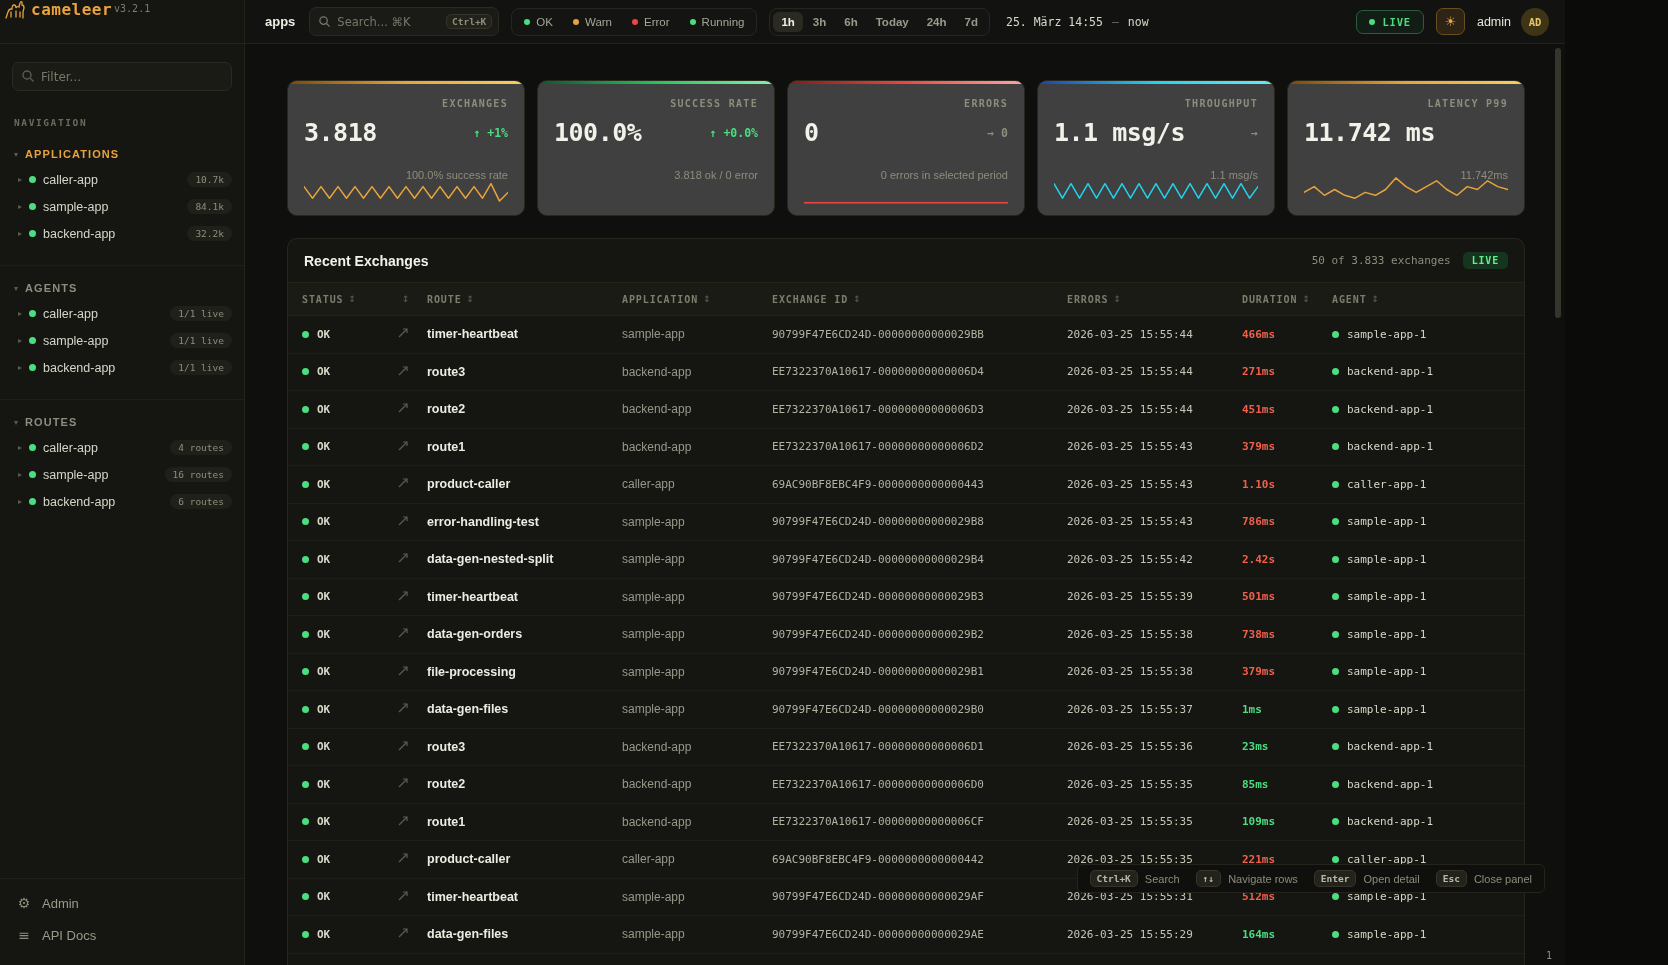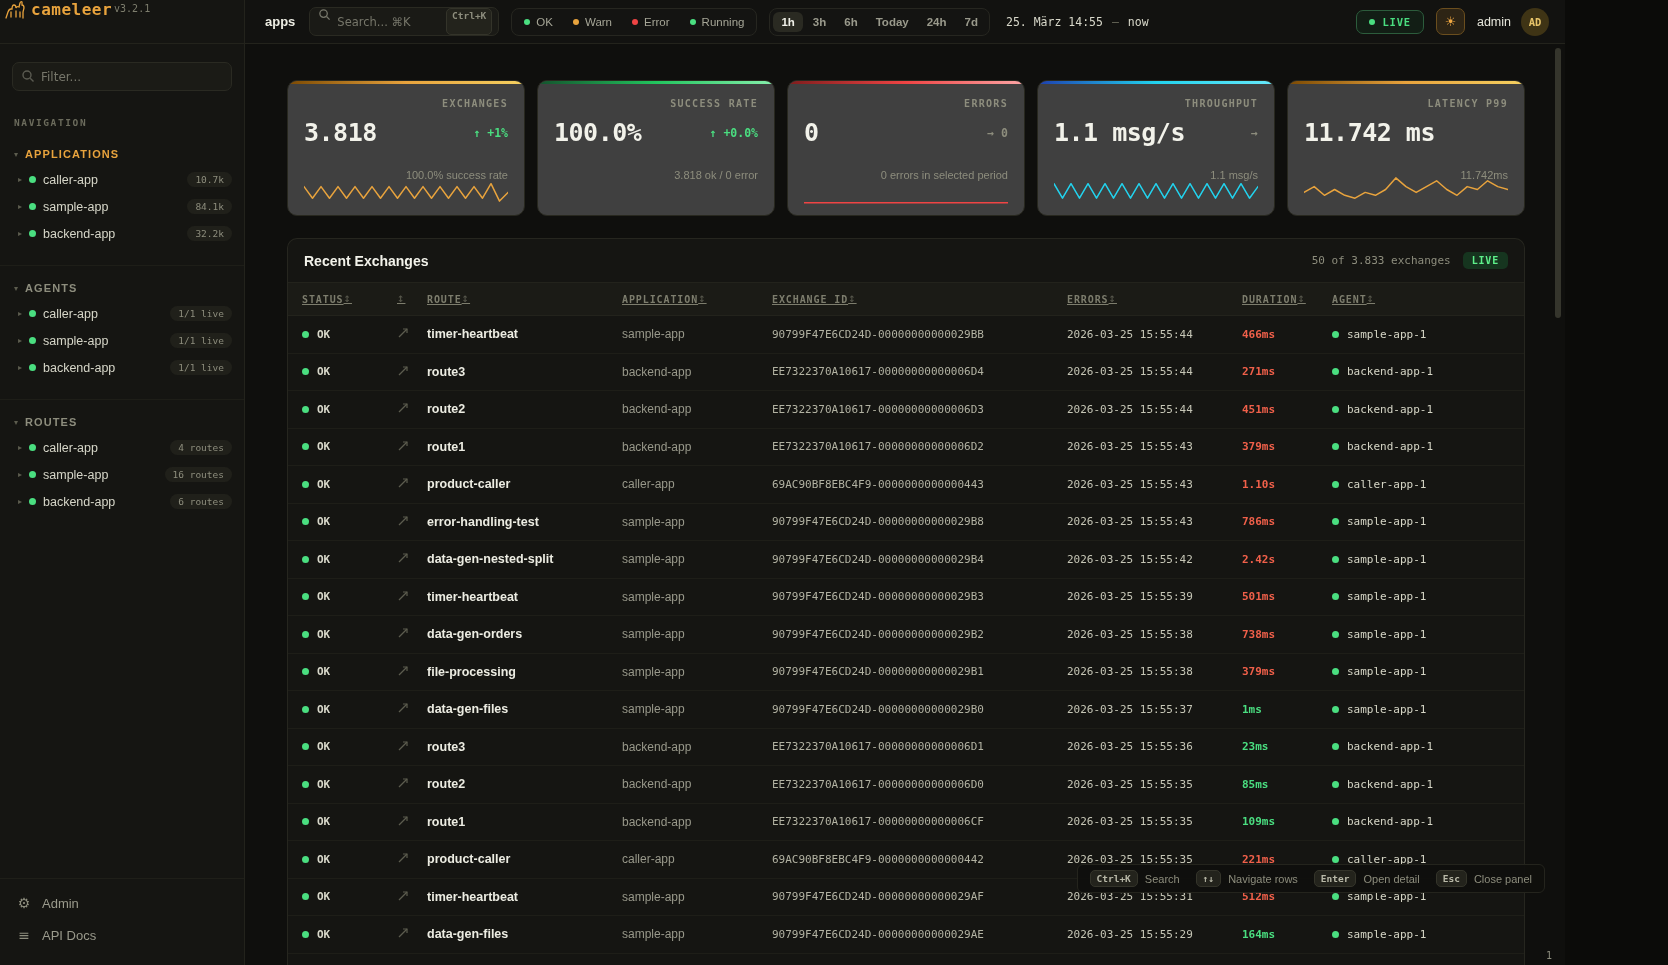--- a/index.html
+++ b/index.html
@@ -28,21 +28,21 @@
   .nav-badge { font:9.5px "DejaVu Sans Mono",monospace; color:#8d8d7d; background:#20201a; border-radius:9px; padding:2px 8px; }
   .dot { width:7px; height:7px; border-radius:50%; background:#4ade80; flex-shrink:0; }
   .side-footer { margin-top:auto; border-top:1px solid #1f1f19; padding:8px 0 14px; }
   .footer-item { display:flex; align-items:center; gap:10px; padding:8px 16px; color:#9a9a8c; font:13px "Liberation Sans",sans-serif; cursor:pointer; }
   .f-icon { font-family:"DejaVu Sans",sans-serif; font-size:14px; color:#8d8d7d; width:16px; text-align:center; }
 
   
   .main { flex:1; display:flex; flex-direction:column; min-width:0; }
   .topbar { height:44px; background:#121210; border-bottom:1px solid #23231c; display:flex; align-items:center; padding:0 16px 0 20px; }
   .context { font:700 13px "Liberation Sans",sans-serif; color:#ecece2; }
-  .searchbox { margin-left:14px; width:190px; height:29px; background:#1a1a16; border:1px solid #2a2a22; border-radius:7px; display:flex; padding:0 6px 0 8px; gap:6px; }
+  .searchbox { margin-left:14px; width:190px; height:29px; background:#1a1a16; border:1px solid #2a2a22; border-radius:7px; display:flex; align-items:center; padding:0 6px 0 8px; gap:6px; }
   .searchbox input { flex:1; min-width:0; background:transparent; border:none; outline:none; color:#c8c8ba; font:11.5px "DejaVu Sans",sans-serif; }
   .searchbox input::placeholder { color:#76766a; }
   .kbd { background:#23231c; border:1px solid #34342a; border-radius:5px; padding:2px 6px; font:600 9.5px "DejaVu Sans Mono",monospace; color:#b9b9a8; white-space:nowrap; }
   .kbd.sm { padding:1px 5px; color:#8d8d7d; }
   .seg { display:flex; align-items:center; gap:2px; padding:3px; border:1px solid #262620; border-radius:8px; margin-left:12px; background:#141412; }
   .filter-btn { display:flex; align-items:center; gap:6px; padding:4px 9px; background:transparent; border:none; border-radius:6px; font:11.5px "Liberation Sans",sans-serif; color:#a5a596; cursor:pointer; }
   .fdot { width:6px; height:6px; border-radius:50%; }
   .dot-green { background:#4ade80; }
   .dot-amber { background:#e8a33d; }
   .dot-red { background:#ef4444; }
@@ -76,21 +76,21 @@
   .card-spark { position:absolute; left:16px; right:16px; bottom:9px; height:34px; }
 
   
   .panel { margin-top:22px; background:#151512; border:1px solid #26261f; border-radius:10px 10px 0 0; border-bottom:none; flex:1; min-height:0; overflow:hidden; display:flex; flex-direction:column; }
   .panel-header { display:flex; align-items:center; padding:13px 16px; flex-shrink:0; }
   .panel-title { flex:1; font:700 14px "Liberation Sans",sans-serif; color:#f2f2ea; }
   .panel-meta { font:11px "DejaVu Sans Mono",monospace; color:#8d8d7d; margin-right:12px; }
   .live-badge { background:#16351f; color:#5ef08a; font:700 10px "DejaVu Sans Mono",monospace; padding:3px 9px; border-radius:5px; letter-spacing:0.8px; }
   .thead, .tr { display:grid; grid-template-columns:95px 30px 195px 150px 295px 175px 90px 1fr; align-items:center; padding:0 14px; }
   .thead { height:34px; background:#1b1b16; border-top:1px solid #23231c; border-bottom:1px solid #23231c; flex-shrink:0; }
-  .th { display:flex; align-items:center; font:600 10px "DejaVu Sans Mono",monospace; color:#7d7d6d; letter-spacing:0.9px; cursor:pointer;text-decoration:underline; }
+  .th { display:flex; align-items:center; gap:5px; font:600 10px "DejaVu Sans Mono",monospace; color:#7d7d6d; letter-spacing:0.9px; cursor:pointer; }
   .sort-icon { font-family:"DejaVu Sans",sans-serif; font-size:9px; color:#55554a; }
   .tbody { flex:1; min-height:0; overflow:hidden; }
   .tr { height:37.5px; border-bottom:1px solid #1e1e18; cursor:pointer; }
   .td-status { display:flex; align-items:center; gap:8px; font:600 11px "DejaVu Sans Mono",monospace; color:#d8d8ca; }
   .td-icon { color:#5c5c4e; }
   .td-route { font:600 12.5px "Liberation Sans",sans-serif; color:#ecece2; }
   .td-app { font:12px "Liberation Sans",sans-serif; color:#98988a; }
   .td-id { font:11px "DejaVu Sans Mono",monospace; color:#b2b2a2; }
   .td-started { font:11px "DejaVu Sans Mono",monospace; color:#c6c6b6; }
   .td-duration { font:700 11px "DejaVu Sans Mono",monospace; }

